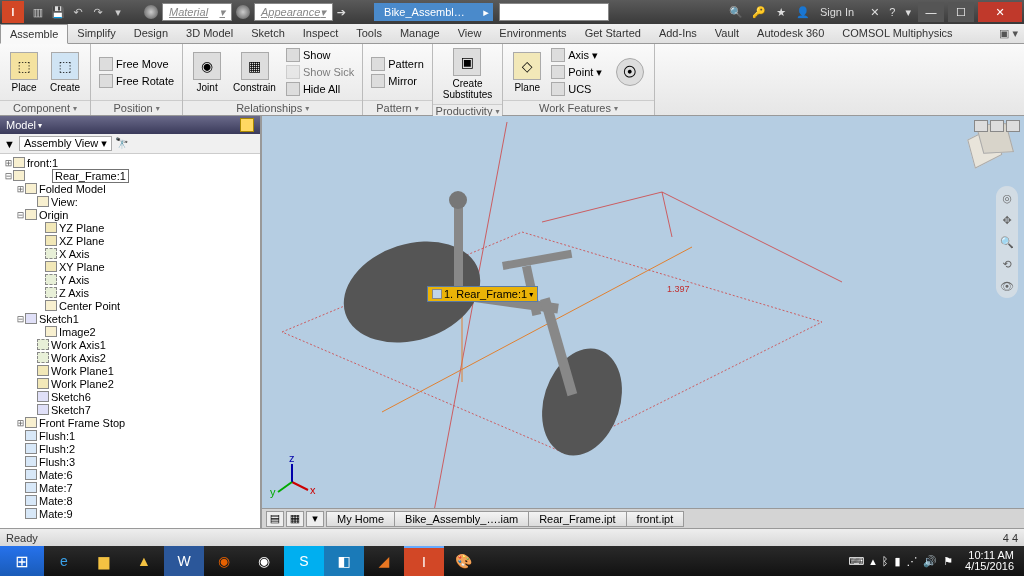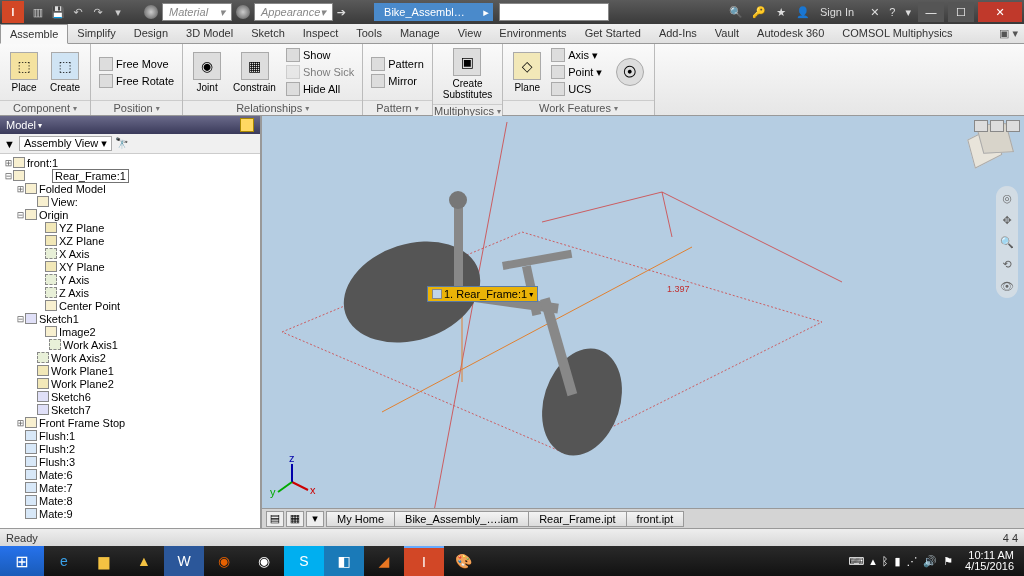--- a/index.html
+++ b/index.html
@@ -4,21 +4,21 @@
 <style>
 * { margin: 0; padding: 0; box-sizing: border-box; font-family: "Segoe UI", Tahoma, sans-serif; font-size: 11px; }
 body { width: 1024px; height: 576px; overflow: hidden; background: #fff; display: flex; flex-direction: column; }
 
 
 .titlebar { height: 24px; background: linear-gradient(#5a5a5a, #3a3a3a); display: flex; align-items: center; color: #ddd; }
 .titlebar .app-icon { width: 22px; height: 22px; background: #d24726; margin-left: 2px; display: flex; align-items: center; justify-content: center; color: #fff; font-weight: bold; font-size: 10px; }
 .titlebar .qat { display: flex; gap: 4px; margin-left: 6px; }
 .titlebar .qat span { width: 16px; height: 16px; display: inline-flex; align-items: center; justify-content: center; color: #ccc; }
 .titlebar .mat { margin-left: 18px; display: flex; align-items: center; gap: 4px; }
-.titlebar .mat .box { background: #fff; color: #888; height: 18px; padding: 0 6px; display: flex; align-items: center; border: 1px solid #888; min-width: 70px; font-style: italic; }
+.titlebar .mat .box { background: #fff; color: #888; height: 18px; padding: 0 6px; display: flex; align-items: center; border: 1px solid #888; min-width: 70px; font-style: italic; text-decoration: underline; }
 .titlebar .mat .swatch { width: 14px; height: 14px; border-radius: 50%; background: radial-gradient(#ccc, #555); }
 .titlebar .doc-tab { margin-left: 28px; background: #4a8acb; color: #fff; padding: 3px 28px 3px 10px; font-size: 11px; position: relative; }
 .titlebar .search { margin-left: 6px; background: #fff; height: 18px; width: 110px; border: 1px solid #888; }
 .titlebar .right { margin-left: auto; display: flex; align-items: center; gap: 4px; margin-right: 2px; }
 .titlebar .right span { color: #ddd; padding: 0 3px; }
 .titlebar .winbtn { width: 26px; height: 20px; display: flex; align-items: center; justify-content: center; background: #555; color: #fff; }
 .titlebar .winbtn.close { background: #c0392b; width: 44px; }
 
 
 .ribbon-tabs { height: 20px; background: linear-gradient(#f0f0f0, #e0e0e0); display: flex; border-bottom: 1px solid #999; }
@@ -209,21 +209,21 @@
     <div class="title">Pattern</div>
   </div>
   <div class="panel">
     <div class="body">
       <div class="bigbtn">
           <div class="ic">▣</div>
           <div class="lbl" style="white-space:pre">Create
 Substitutes</div>
         </div>
     </div>
-    <div class="title">Multiphysics</div>
+    <div class="title">Productivity</div>
   </div>
   <div class="panel">
     <div class="body">
       <div class="bigbtn">
           <div class="ic" style="background:#f2e8b8">◇</div>
           <div class="lbl">Plane</div>
         </div>
       <div class="col">
         <div class="smallrow"><span class="ic"></span><span>Axis</span> ▾</div>
         <div class="smallrow"><span class="ic"></span><span>Point</span> ▾</div>
@@ -316,21 +316,21 @@
       <div class="tree-item" style="padding-left:16px">
           <span class="tw">⊟</span>
           <span class="ic sketch"></span>
           <span class="lbl">Sketch1</span>
         </div>
       <div class="tree-item" style="padding-left:36px">
           <span class="tw"></span>
           <span class="ic"></span>
           <span class="lbl">Image2</span>
         </div>
-      <div class="tree-item" style="padding-left:40px">
+      <div class="tree-item" style="padding-left:28px">
           <span class="tw"></span>
           <span class="ic axis"></span>
           <span class="lbl">Work Axis1</span>
         </div>
       <div class="tree-item" style="padding-left:28px">
           <span class="tw"></span>
           <span class="ic axis"></span>
           <span class="lbl">Work Axis2</span>
         </div>
       <div class="tree-item" style="padding-left:28px">

